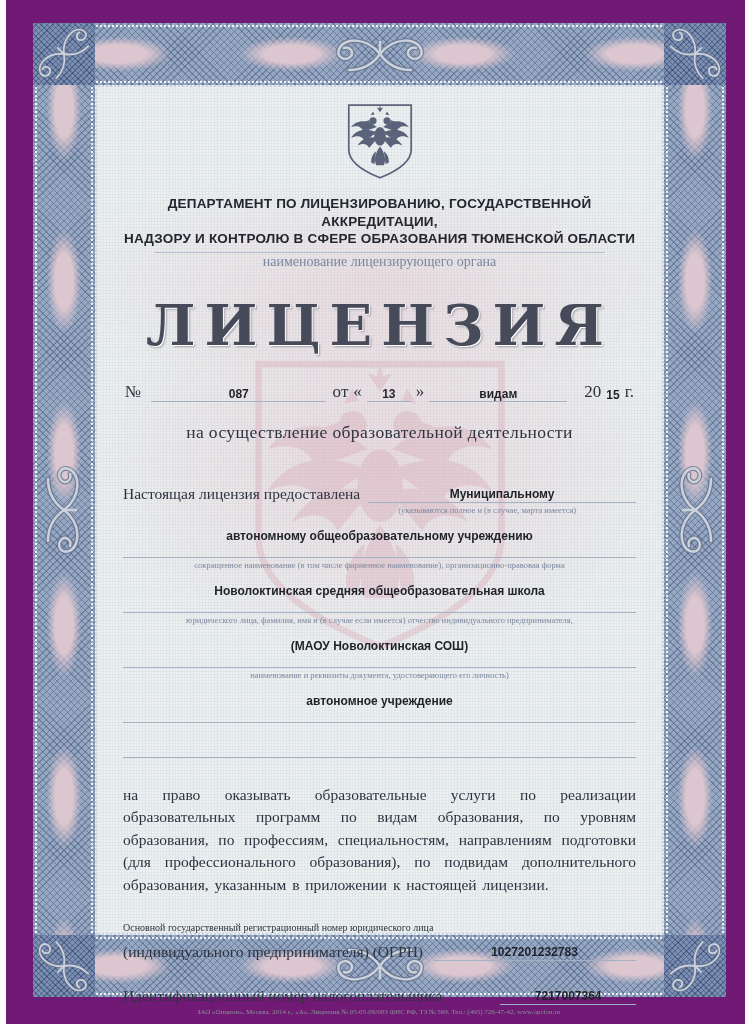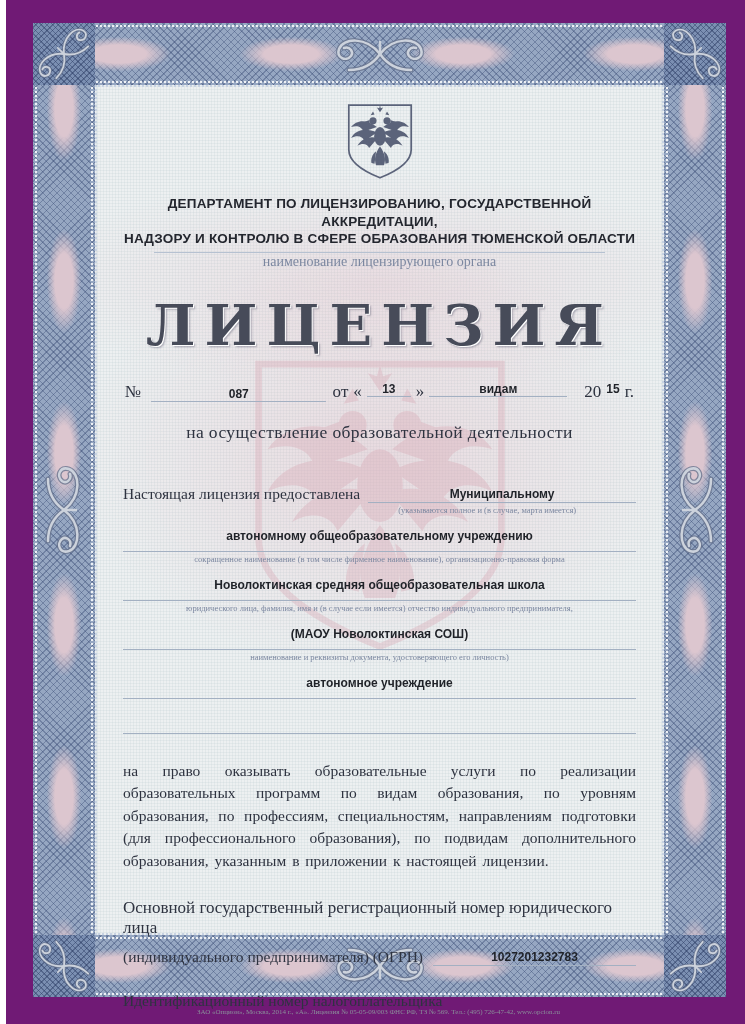--- a/index.html
+++ b/index.html
@@ -77,34 +77,34 @@
   .emblem{width:78px;height:88px;margin:4px auto 0;color:#5b637a;}
   .emblem svg{width:100%;height:100%;}
   .issuer{margin-top:6px;text-align:center;font-family:"Liberation Sans",sans-serif;font-weight:bold;font-size:13.5px;line-height:1.3;color:#23262e;letter-spacing:.2px;}
   .issuer-caption{width:88%;margin:4px auto 0;border-top:1px solid #b6c1d1;padding-top:1px;text-align:center;font-size:14px;color:#7b87a0;}
   .title{margin-top:22px;text-align:center;font-family:"DejaVu Serif",serif;font-weight:bold;font-size:56px;letter-spacing:9px;color:#474b59;text-shadow:1px 1px 0 #ffffff,2px 2px 2px rgba(70,70,95,.4);}
   .num-row{margin-top:24px;display:flex;align-items:flex-end;font-size:17px;padding:0 2px;}
   .u{border-bottom:1px solid #a3b0c2;text-align:center;}
   .bold-val{font-family:"Liberation Sans",sans-serif;font-weight:bold;font-size:12px;color:#1f2228;}
   .u-num{width:175px;margin-left:10px;}
   .num-row .spacer{flex:1;}
-  .date-grp{display:flex;align-items:flex-start;gap:5px;}
+  .date-grp{display:flex;align-items:flex-end;gap:5px;}
   .u-day{width:44px;}
   .u-month{width:138px;}
   .year-prefix{margin-left:12px;}
   .subtitle{margin-top:20px;text-align:center;font-size:17.5px;letter-spacing:.4px;}
   .grant-row{margin-top:42px;display:flex;align-items:flex-end;}
   .grant-label{white-space:nowrap;font-size:15.5px;padding-right:8px;}
   .fline{flex:1;border-bottom:1px solid #a3b0c2;text-align:center;padding-bottom:1px;}
   .caption{font-size:8.5px;color:#7b87a0;text-align:center;margin-top:2px;}
   .caption-right{margin-left:42%;width:58%;box-sizing:border-box;}
-  .vline{margin-top:14px;border-bottom:1px solid #a3b0c2;text-align:center;padding-bottom:8px;}
+  .vline{margin-top:14px;border-bottom:1px solid #a3b0c2;text-align:center;padding-bottom:14px;}
   .empty-line{margin-top:34px;height:22px;border-bottom:1px solid #a3b0c2;}
   .rights{margin-top:26px;font-size:15.5px;line-height:1.45;text-align:justify;word-spacing:2px;font-family:Liberation Serif, serif;}
-  .ogrn-label1{margin-top:26px;font-size:17px;}
+  .ogrn-label1{margin-top:26px;font-size:10px;}
   .field-row{display:flex;align-items:flex-end;margin-top:10px;font-size:15.5px;}
   .field-row .lbl{white-space:nowrap;padding-right:10px;}
   .inn-row{margin-top:26px;gap:48px;}
   .series-row{margin-top:30px;text-align:right;font-size:16px;padding-right:4px;color:#3a404d;}
   .series-row .sp{margin-left:12px;}
   .series-num{font-family:"DejaVu Sans Mono",monospace;font-weight:bold;font-size:17px;letter-spacing:2px;color:#23262c;margin-left:8px;}
   .printer-note{position:absolute;left:0;right:0;bottom:8px;text-align:center;font-size:7px;color:#8a8f9a;font-family:"Liberation Serif",serif;}
   .hidden-defs{position:absolute;width:0;height:0;overflow:hidden;}
 </style>
 </head>
@@ -275,20 +275,21 @@
       <div class="rights">на право оказывать образовательные услуги по реализации образовательных программ по видам образования, по уровням образования, по профессиям, специальностям, направлениям подготовки (для профессионального образования), по подвидам дополнительного образования, указанным в приложении к настоящей лицензии.</div>
 
       <div class="ogrn-label1">Основной государственный регистрационный номер юридического лица</div>
       <div class="field-row">
         <span class="lbl">(индивидуального предпринимателя) (ОГРН)</span>
         <span class="fline bold-val">1027201232783</span>
       </div>
 
       <div class="field-row inn-row">
         <span class="lbl">Идентификационный номер налогоплательщика</span>
+        <span class="fline bold-val">7217007364</span>
       </div>
 
       <div class="series-row">
         <span>Серия</span>
         <span class="sp">72 Л 01</span>
         <span class="sp">№</span>
         <span class="series-num">0001132</span>
       </div>
     </div>
   </div>

